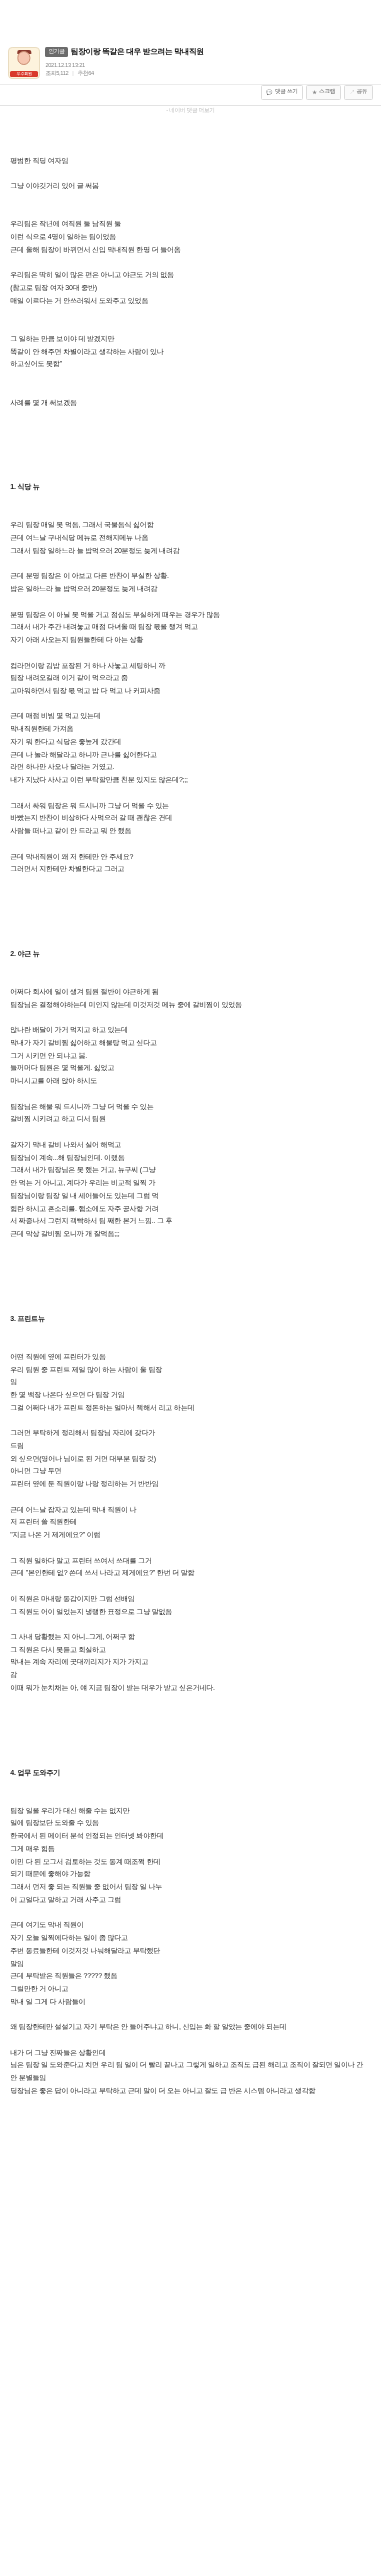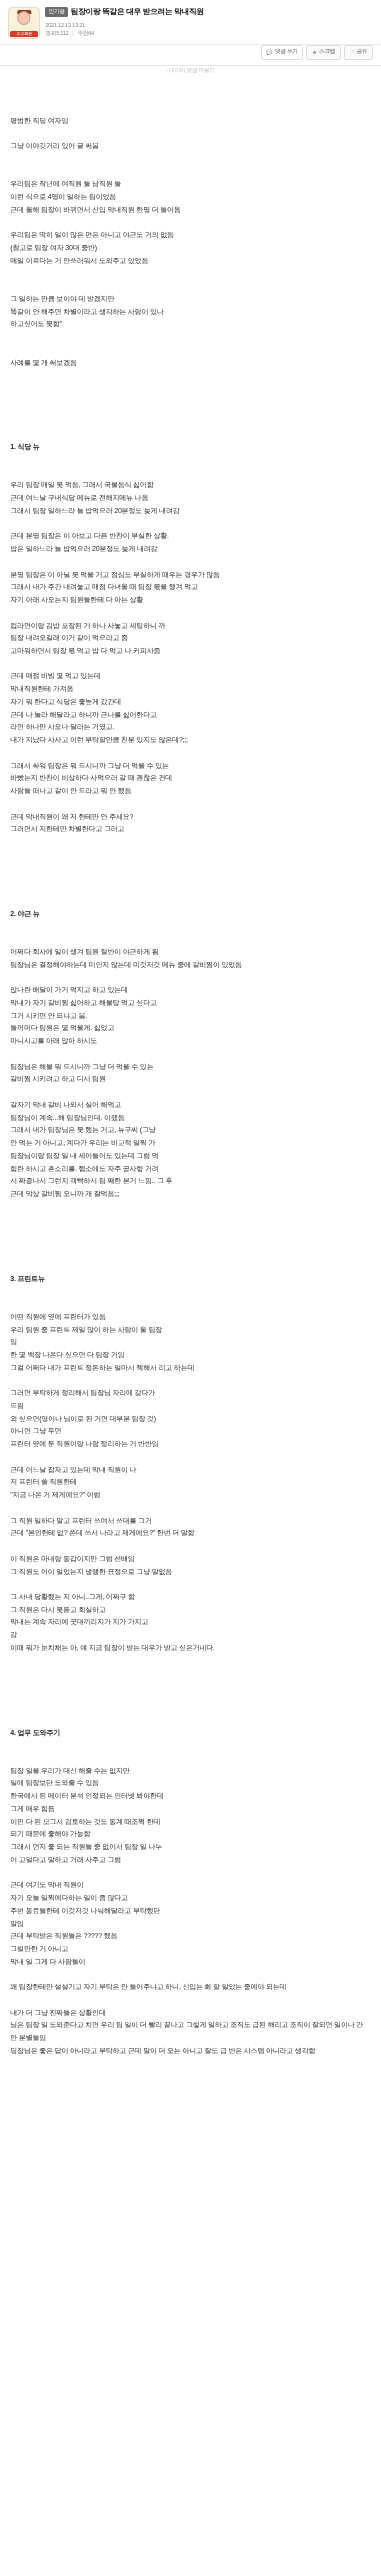--- a/index.html
+++ b/index.html
@@ -11,20 +11,21 @@
   }
   .page{width:381px;box-sizing:border-box;background:#fff;}
 
   
   .post-header{
     display:flex;
     align-items:flex-start;
     padding:7.2px 8.2px 5.2px 8.2px;
     gap:5.2px;
     border-bottom:0.5px solid #ececec;
+    margin-top:40px;
   }
   .avatar{
     width:30px;height:30px;flex:0 0 30px;
     border-radius:4.1px;
     background:#fdf3dd;
     border:0.5px solid #e9dcc0;
     position:relative;
     overflow:hidden;
   }
   .avatar .face{

